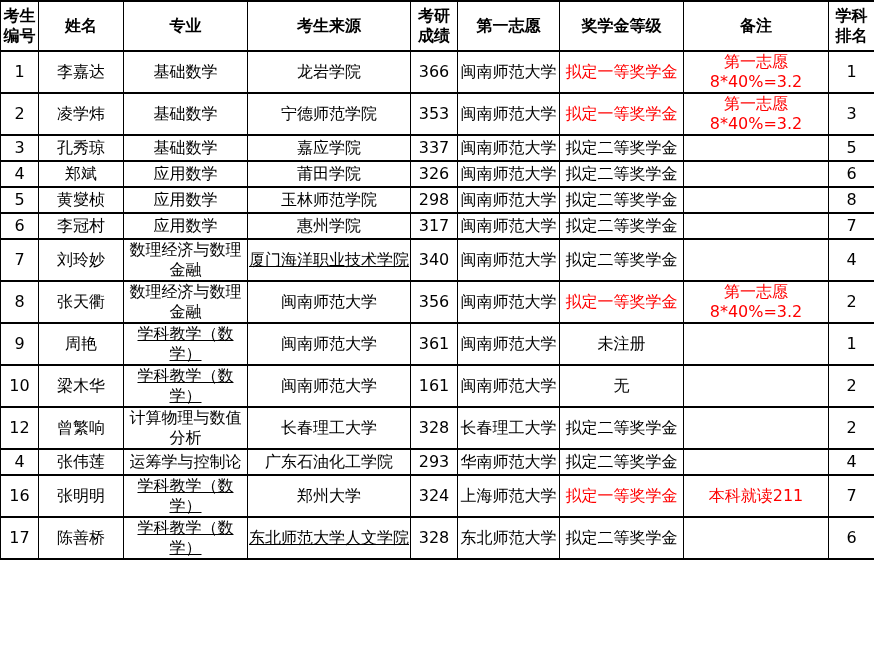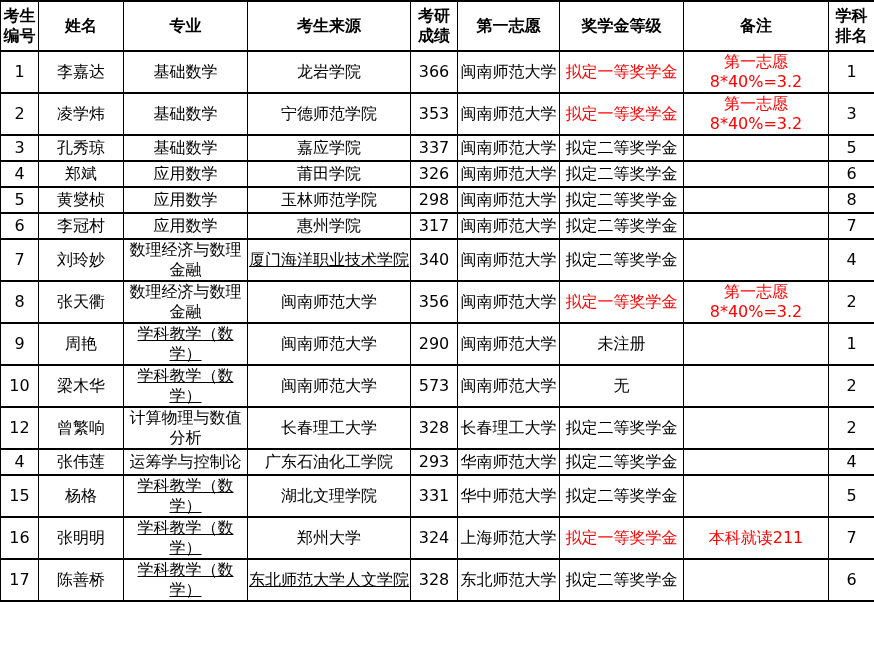--- a/index.html
+++ b/index.html
@@ -159,32 +159,32 @@
         <td>闽南师范大学</td>
         <td class="red">拟定一等奖学金</td>
         <td class="red left">第一志愿8*40%=3.2</td>
         <td class="num">2</td>
       </tr>
       <tr>
         <td class="num">9</td>
         <td>周艳</td>
         <td class="shrink8">学科教学（数学）</td>
         <td>闽南师范大学</td>
-        <td class="num">290</td>
+        <td class="num">361</td>
         <td>闽南师范大学</td>
         <td>未注册</td>
         <td></td>
         <td class="num">1</td>
       </tr>
       <tr>
         <td class="num">10</td>
         <td>梁木华</td>
         <td class="shrink8">学科教学（数学）</td>
         <td>闽南师范大学</td>
-        <td class="num">573</td>
+        <td class="num">161</td>
         <td>闽南师范大学</td>
         <td>无</td>
         <td></td>
         <td class="num">2</td>
       </tr>
       <tr>
         <td class="num">12</td>
         <td>曾繁响</td>
         <td class="shrink">计算物理与数值分析</td>
         <td>长春理工大学</td>
@@ -199,31 +199,20 @@
         <td>张伟莲</td>
         <td>运筹学与控制论</td>
         <td>广东石油化工学院</td>
         <td class="num">293</td>
         <td>华南师范大学</td>
         <td>拟定二等奖学金</td>
         <td></td>
         <td class="num">4</td>
       </tr>
       <tr>
-        <td class="num">15</td>
-        <td>杨格</td>
-        <td class="shrink8">学科教学（数学）</td>
-        <td>湖北文理学院</td>
-        <td class="num">331</td>
-        <td>华中师范大学</td>
-        <td>拟定二等奖学金</td>
-        <td></td>
-        <td class="num">5</td>
-      </tr>
-      <tr>
         <td class="num">16</td>
         <td>张明明</td>
         <td class="shrink8">学科教学（数学）</td>
         <td>郑州大学</td>
         <td class="num">324</td>
         <td>上海师范大学</td>
         <td class="red">拟定一等奖学金</td>
         <td class="red">本科就读211</td>
         <td class="num">7</td>
       </tr>

